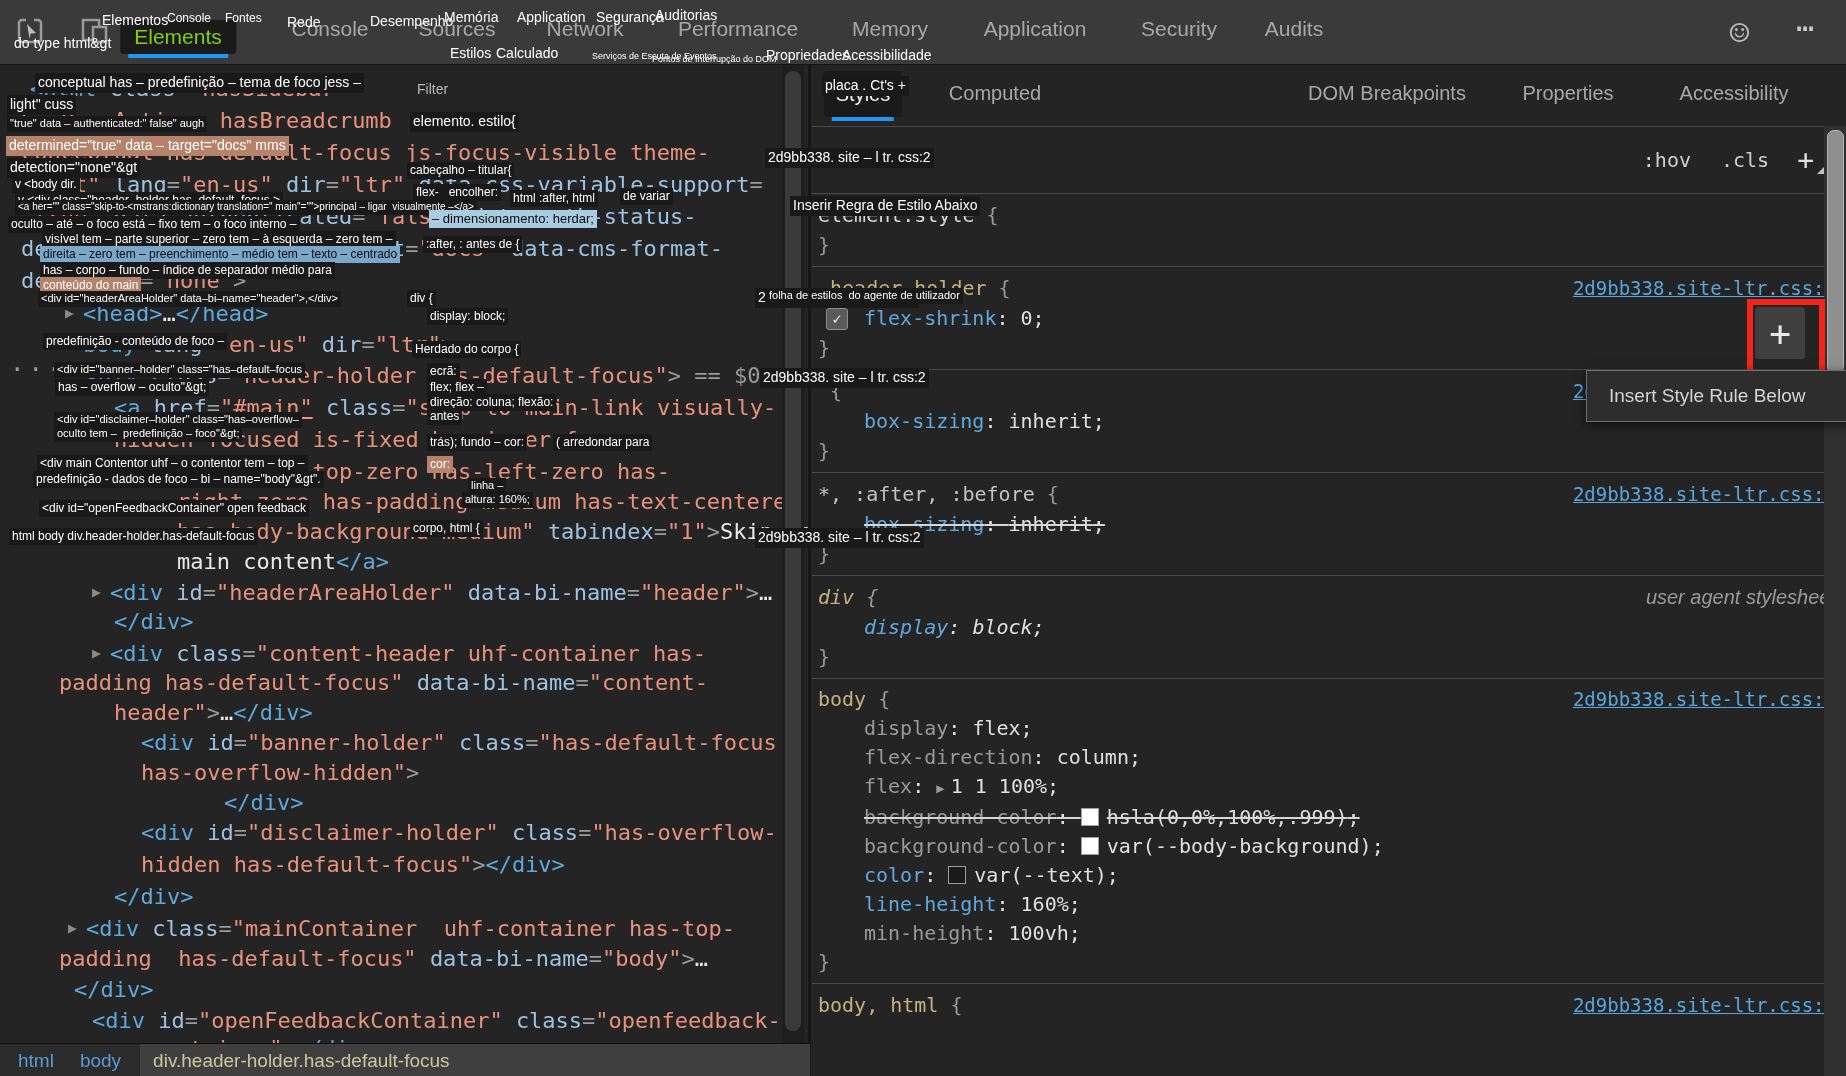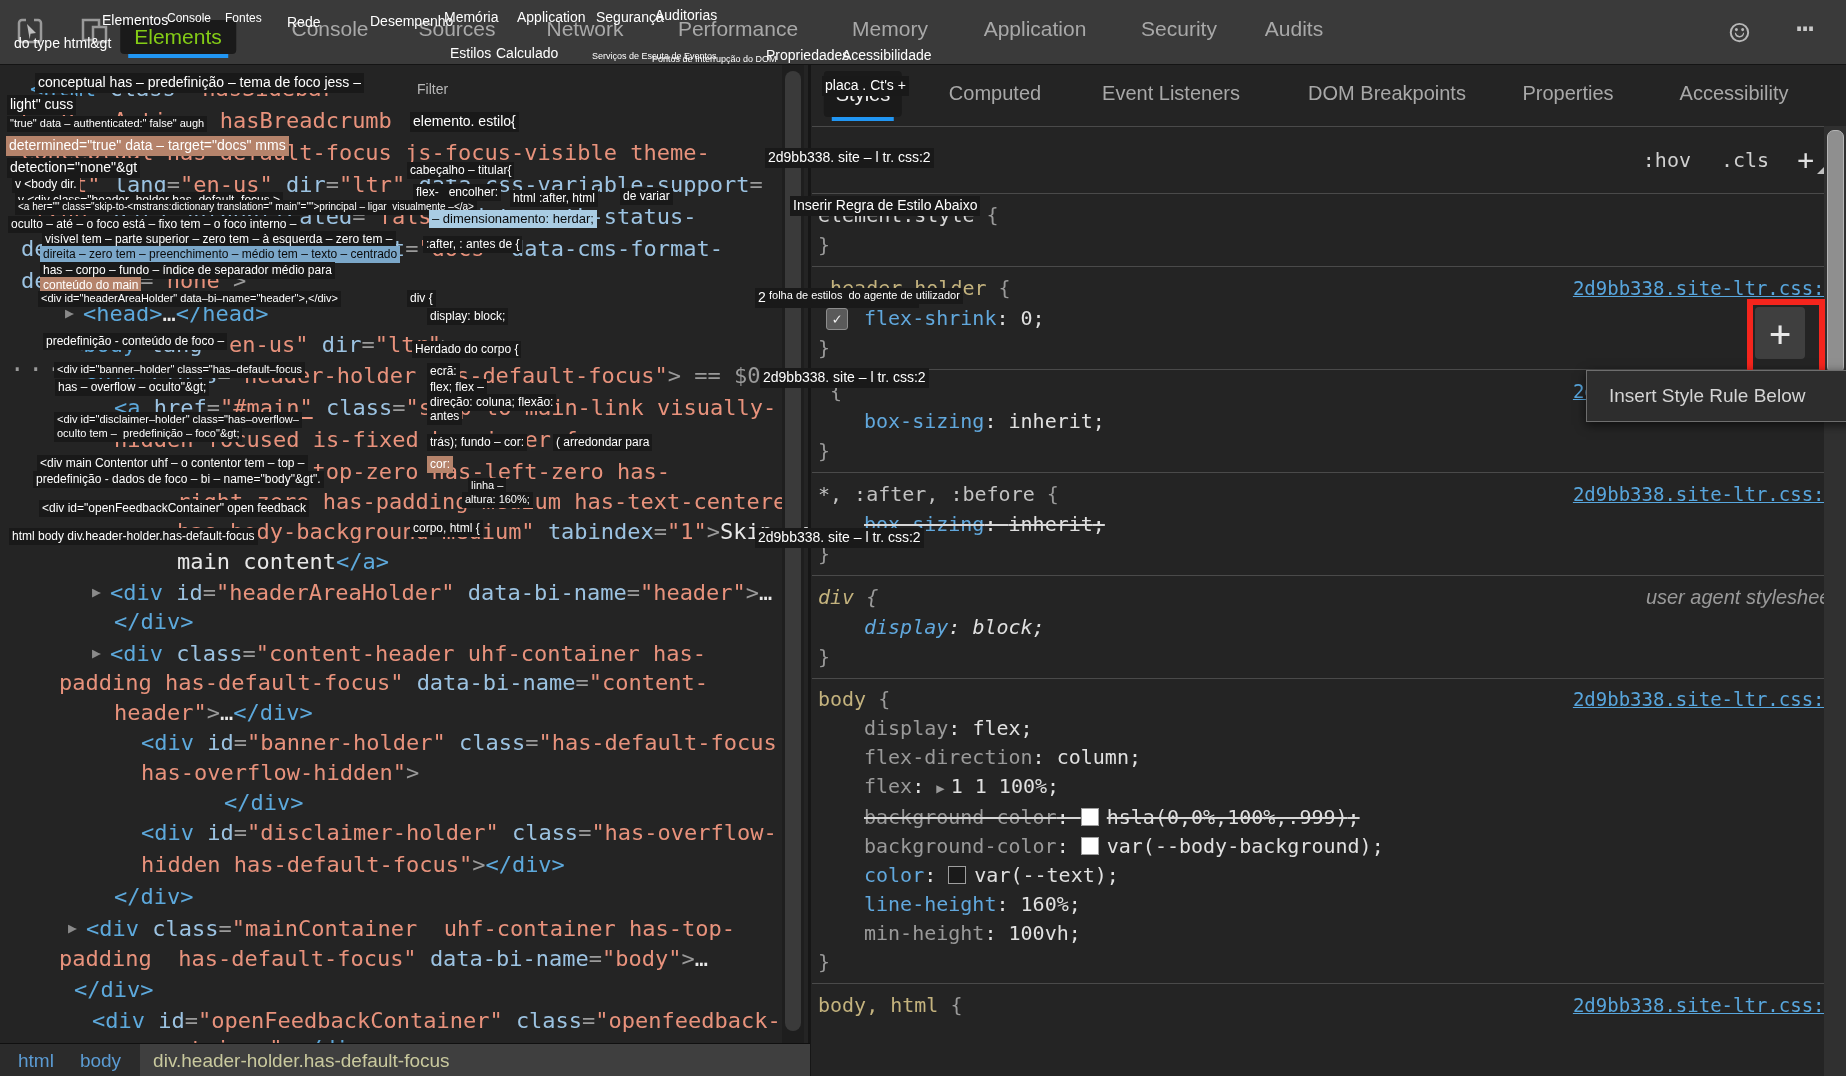--- a/index.html
+++ b/index.html
@@ -158,21 +158,20 @@
 
   <div class="lsb">
       <div class="th"></div>
     </div>
   <div class="vdiv"></div>
 
   <div id="styles-panel">
     <div id="styles-tabs">
         <div class="stab active" style="left: 51px;">Styles</div>
         <div class="stab" style="left: 183px;">Computed</div>
-        <div class="stab" style="left: 359px;">Event Listeners</div>
         <div class="stab" style="left: 575px;">DOM Breakpoints</div>
         <div class="stab" style="left: 756px;">Properties</div>
         <div class="stab" style="left: 922px;">Accessibility</div>
       </div>
     <div class="filter-row">
       <input readonly="" placeholder="Filter" style="">
       <span class="pseudo">:hov</span>
       <span class="pseudo">.cls</span>
       <span class="plus">+</span>
       <span class="corner"></span>

